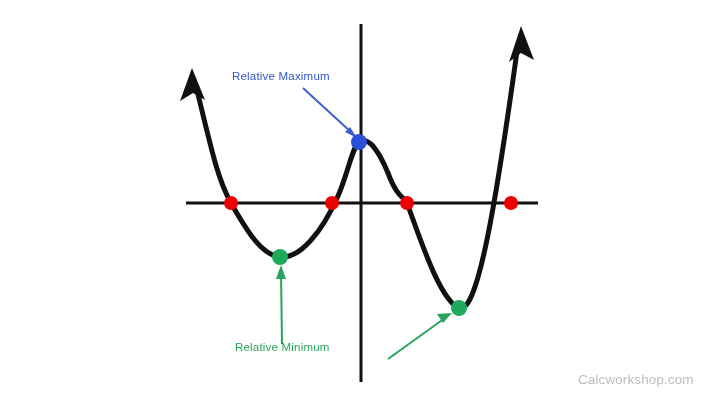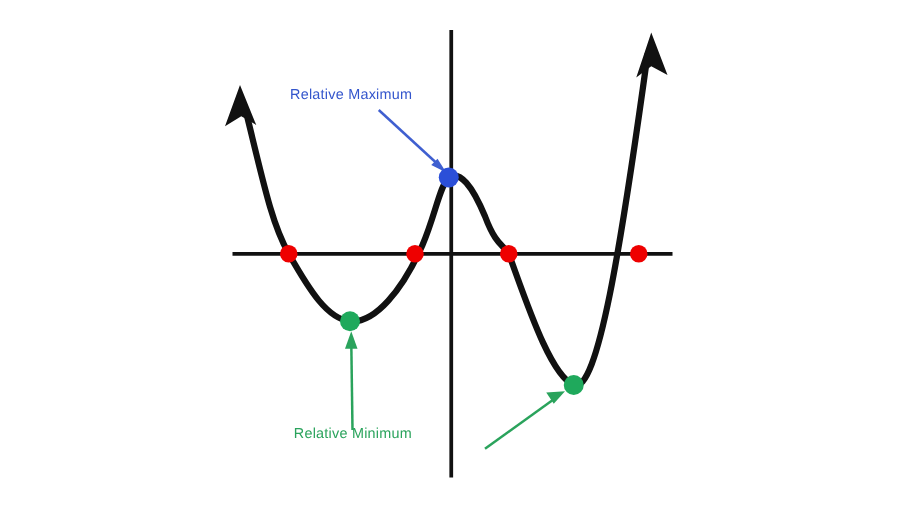--- a/index.html
+++ b/index.html
@@ -93,14 +93,15 @@
     <circle cx="359" cy="142" r="8" fill="#2b4fd8"></circle>
 
     <circle cx="280" cy="257" r="8" fill="#1fa95c"></circle>
     <circle cx="459" cy="308" r="8" fill="#1fa95c"></circle>
   </svg>
 
   <div class="label" id="label-max">Relative Maximum</div>
 
   <div class="label" id="label-min">Relative Minimum</div>
 
+  <div id="watermark">Calcworkshop.com</div>
 
 </div>
 
 </body></html>

